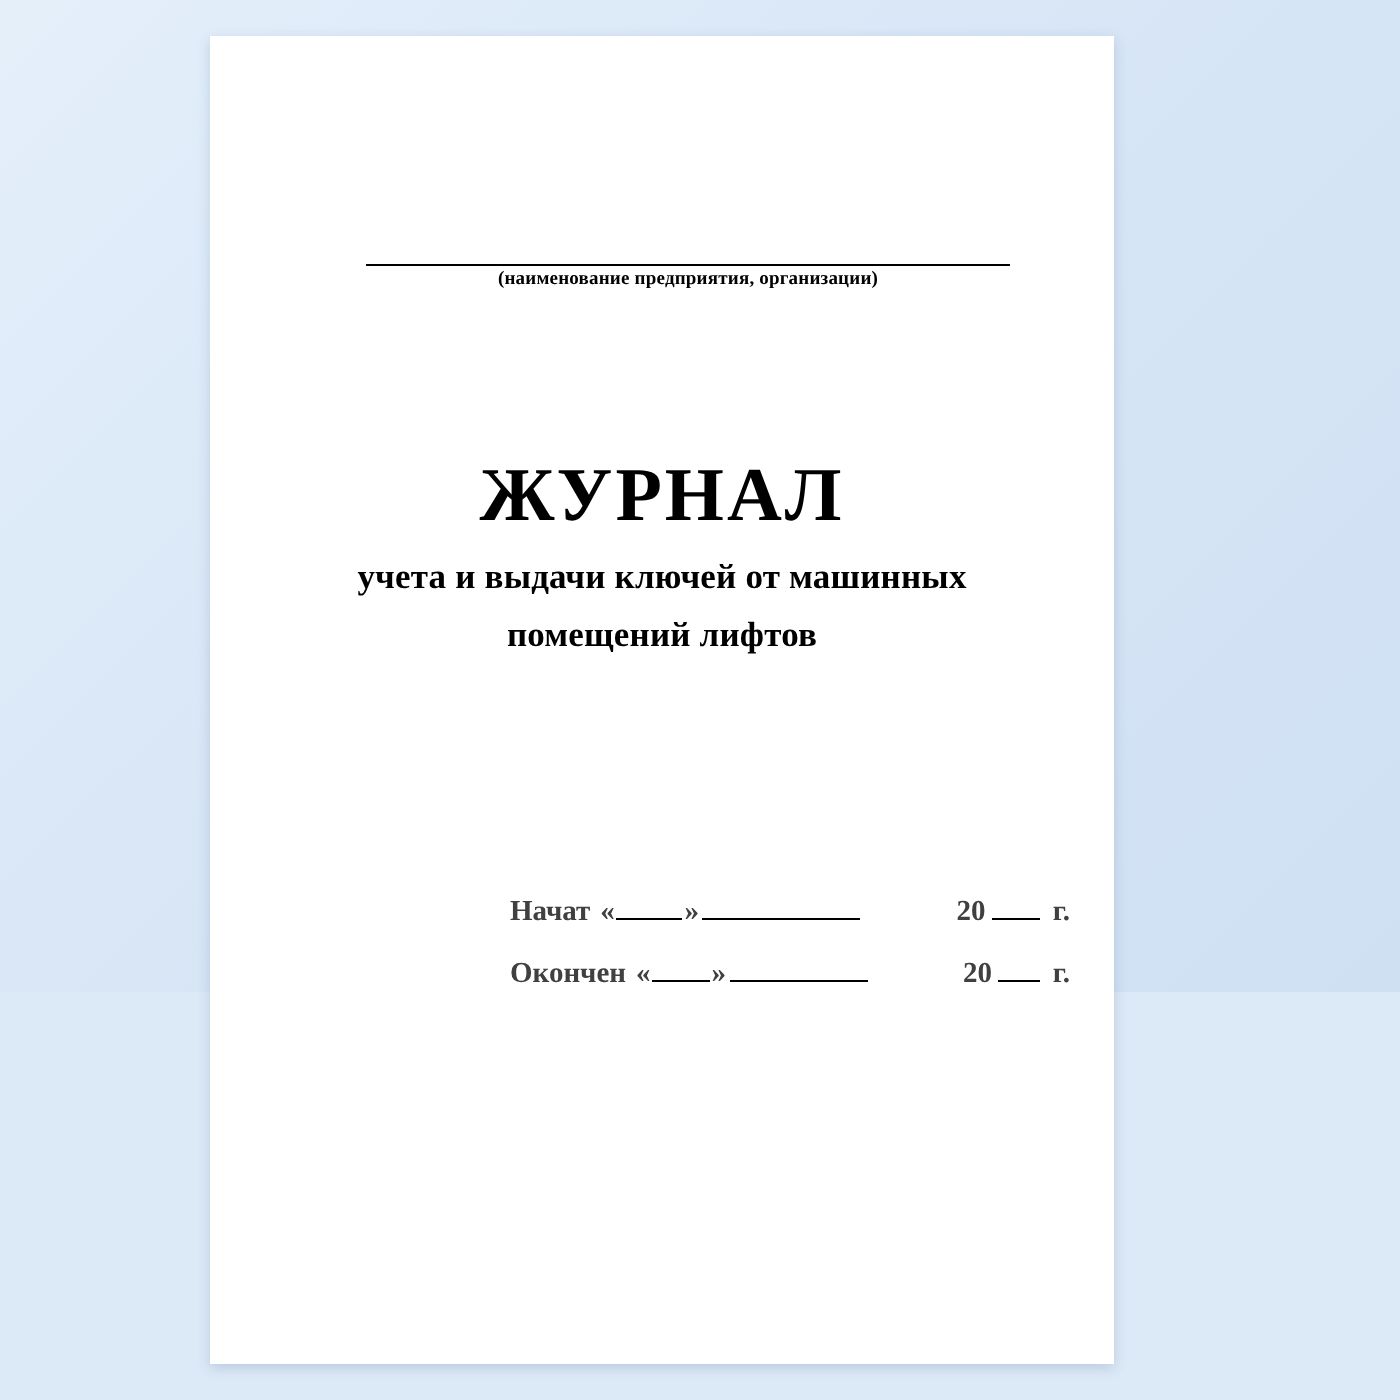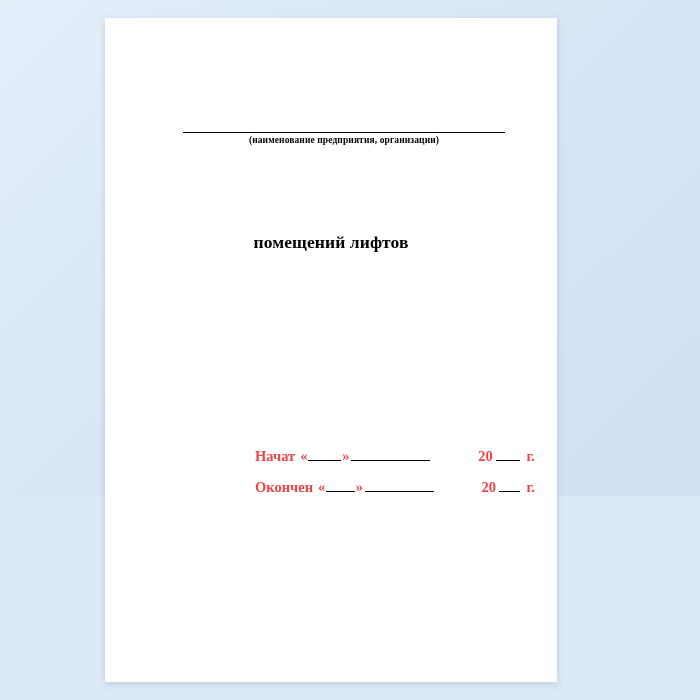--- a/index.html
+++ b/index.html
@@ -68,21 +68,21 @@
     margin-top: 6px;
     letter-spacing: 0.1px;
   }
   .dates-block {
     position: absolute;
     left: 150px;
     top: 430px;
     width: 280px;
     font-size: 14.5px;
     font-weight: bold;
-    color: #ef4444;
+    color: #404040;
   }
   .date-row {
     display: flex;
     align-items: baseline;
     justify-content: flex-end;
     white-space: nowrap;
     margin-bottom: 14px;
   }
   .date-label {
     margin-right: 5px;
@@ -124,20 +124,22 @@
 
 <div id="stage">
   <div id="page">
 
     <div class="org-block">
       <div class="org-rule"></div>
       <div class="org-caption">(наименование предприятия, организации)</div>
     </div>
 
     <div class="title-block">
+      <div class="title-main">ЖУРНАЛ</div>
+      <div class="title-sub">учета и выдачи ключей от машинных</div>
       <div class="title-sub" style="margin-top:4px">помещений лифтов</div>
     </div>
 
     <div class="dates-block">
 
       <div class="date-row">
         <span class="date-label">Начат</span>
         <span class="quote-open">«</span>
         <span class="blank-short"></span>
         <span class="quote-close">»</span>

